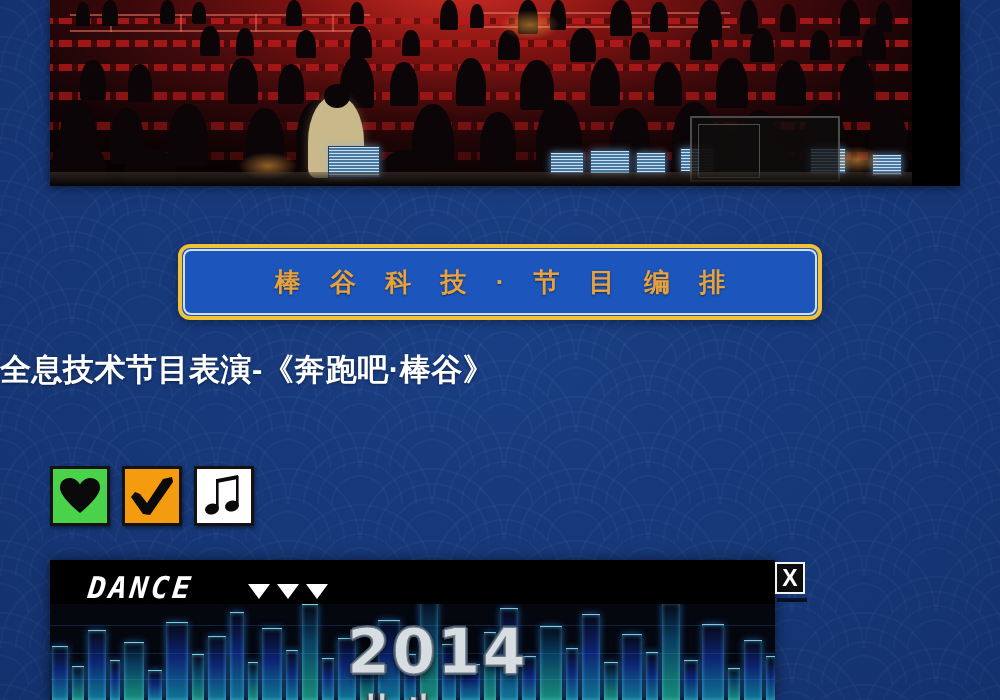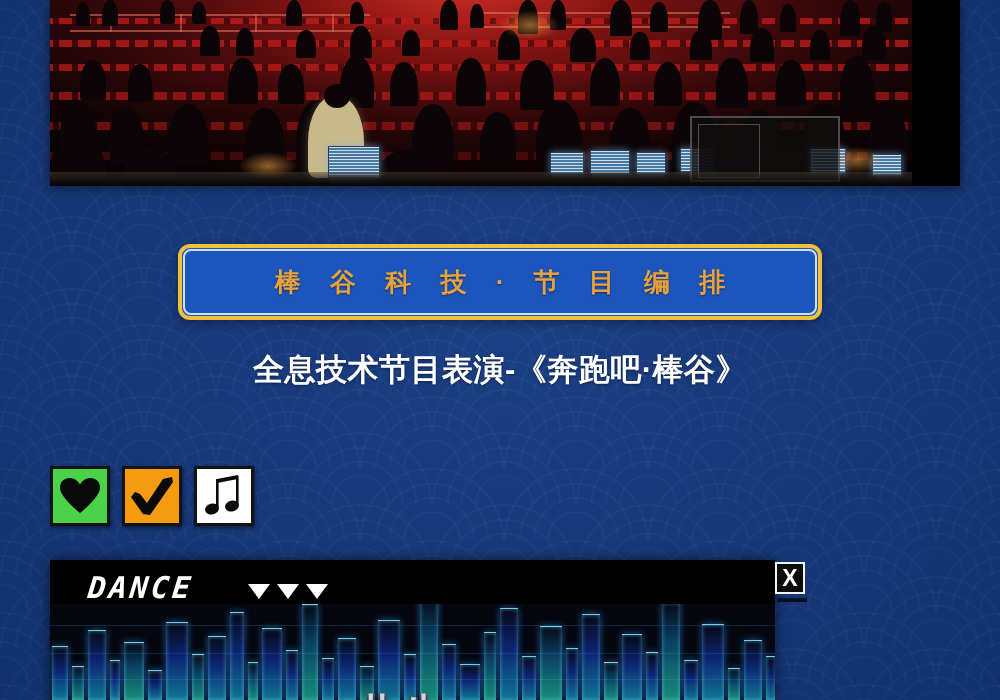--- a/index.html
+++ b/index.html
@@ -88,21 +88,21 @@
     color:#e8a23c;
     font-size:26px; font-weight:bold;
     letter-spacing:11px; text-indent:11px;
     text-shadow:0 1px 2px rgba(0,0,0,.45);
     white-space:nowrap;
   }
 
   
   #program-lines{
     left:0; right:0; top:344px; width:1000px;
-    text-align:center; color:#ffffff;
+    text-align:left; color:#ffffff;
   }
   .prog-line{
     font-size:31px; font-weight:bold; line-height:51px;
     letter-spacing:.5px;
     text-shadow:0 1px 3px rgba(0,0,0,.45);
     white-space:nowrap;
   }
 
   
   #icon-row{
@@ -389,19 +389,20 @@
   <div class="letterbox"></div>
 
   <div id="dance-label">DANCE</div>
 
   <div id="dance-arrows">
     <span class="tri-down"></span>
     <span class="tri-down"></span>
     <span class="tri-down"></span>
   </div>
 
+  <div id="year-text">2014</div>
   <div id="year-sub">共生</div>
 </div>
 
 <div class="layer" id="close-button">
   <div id="close-box">X</div>
   <div id="close-shadow"></div>
 </div>
 
 </body></html>

